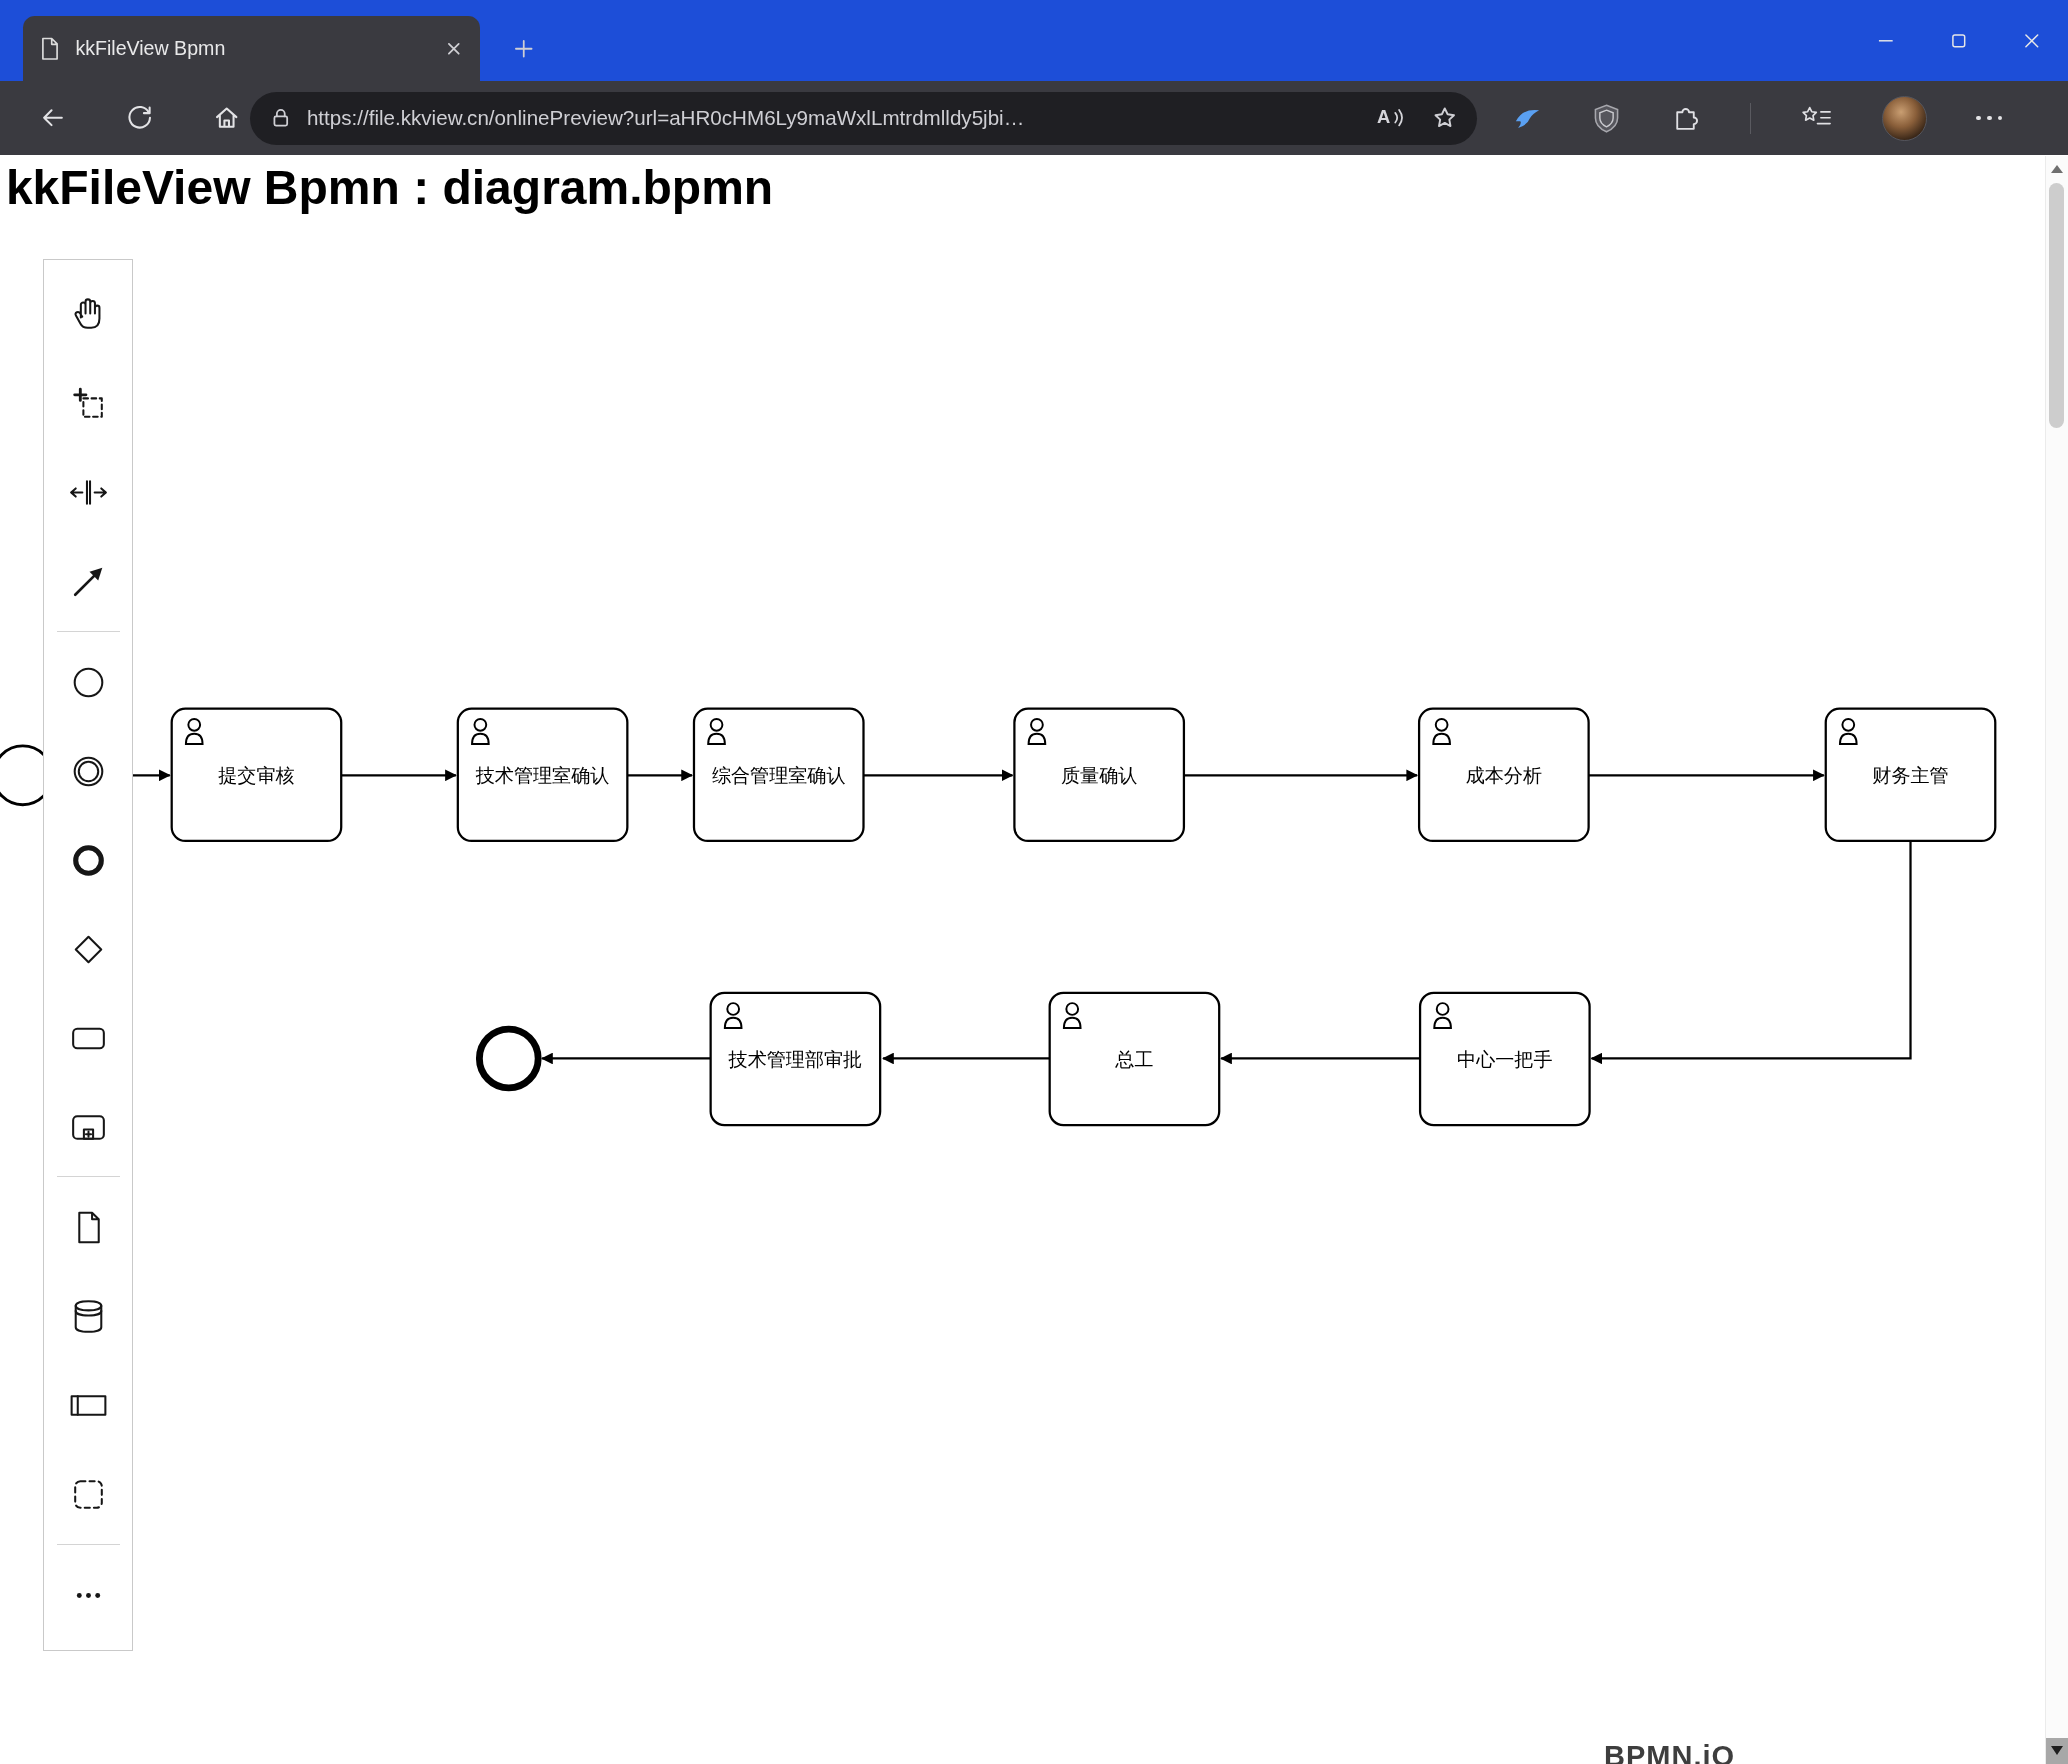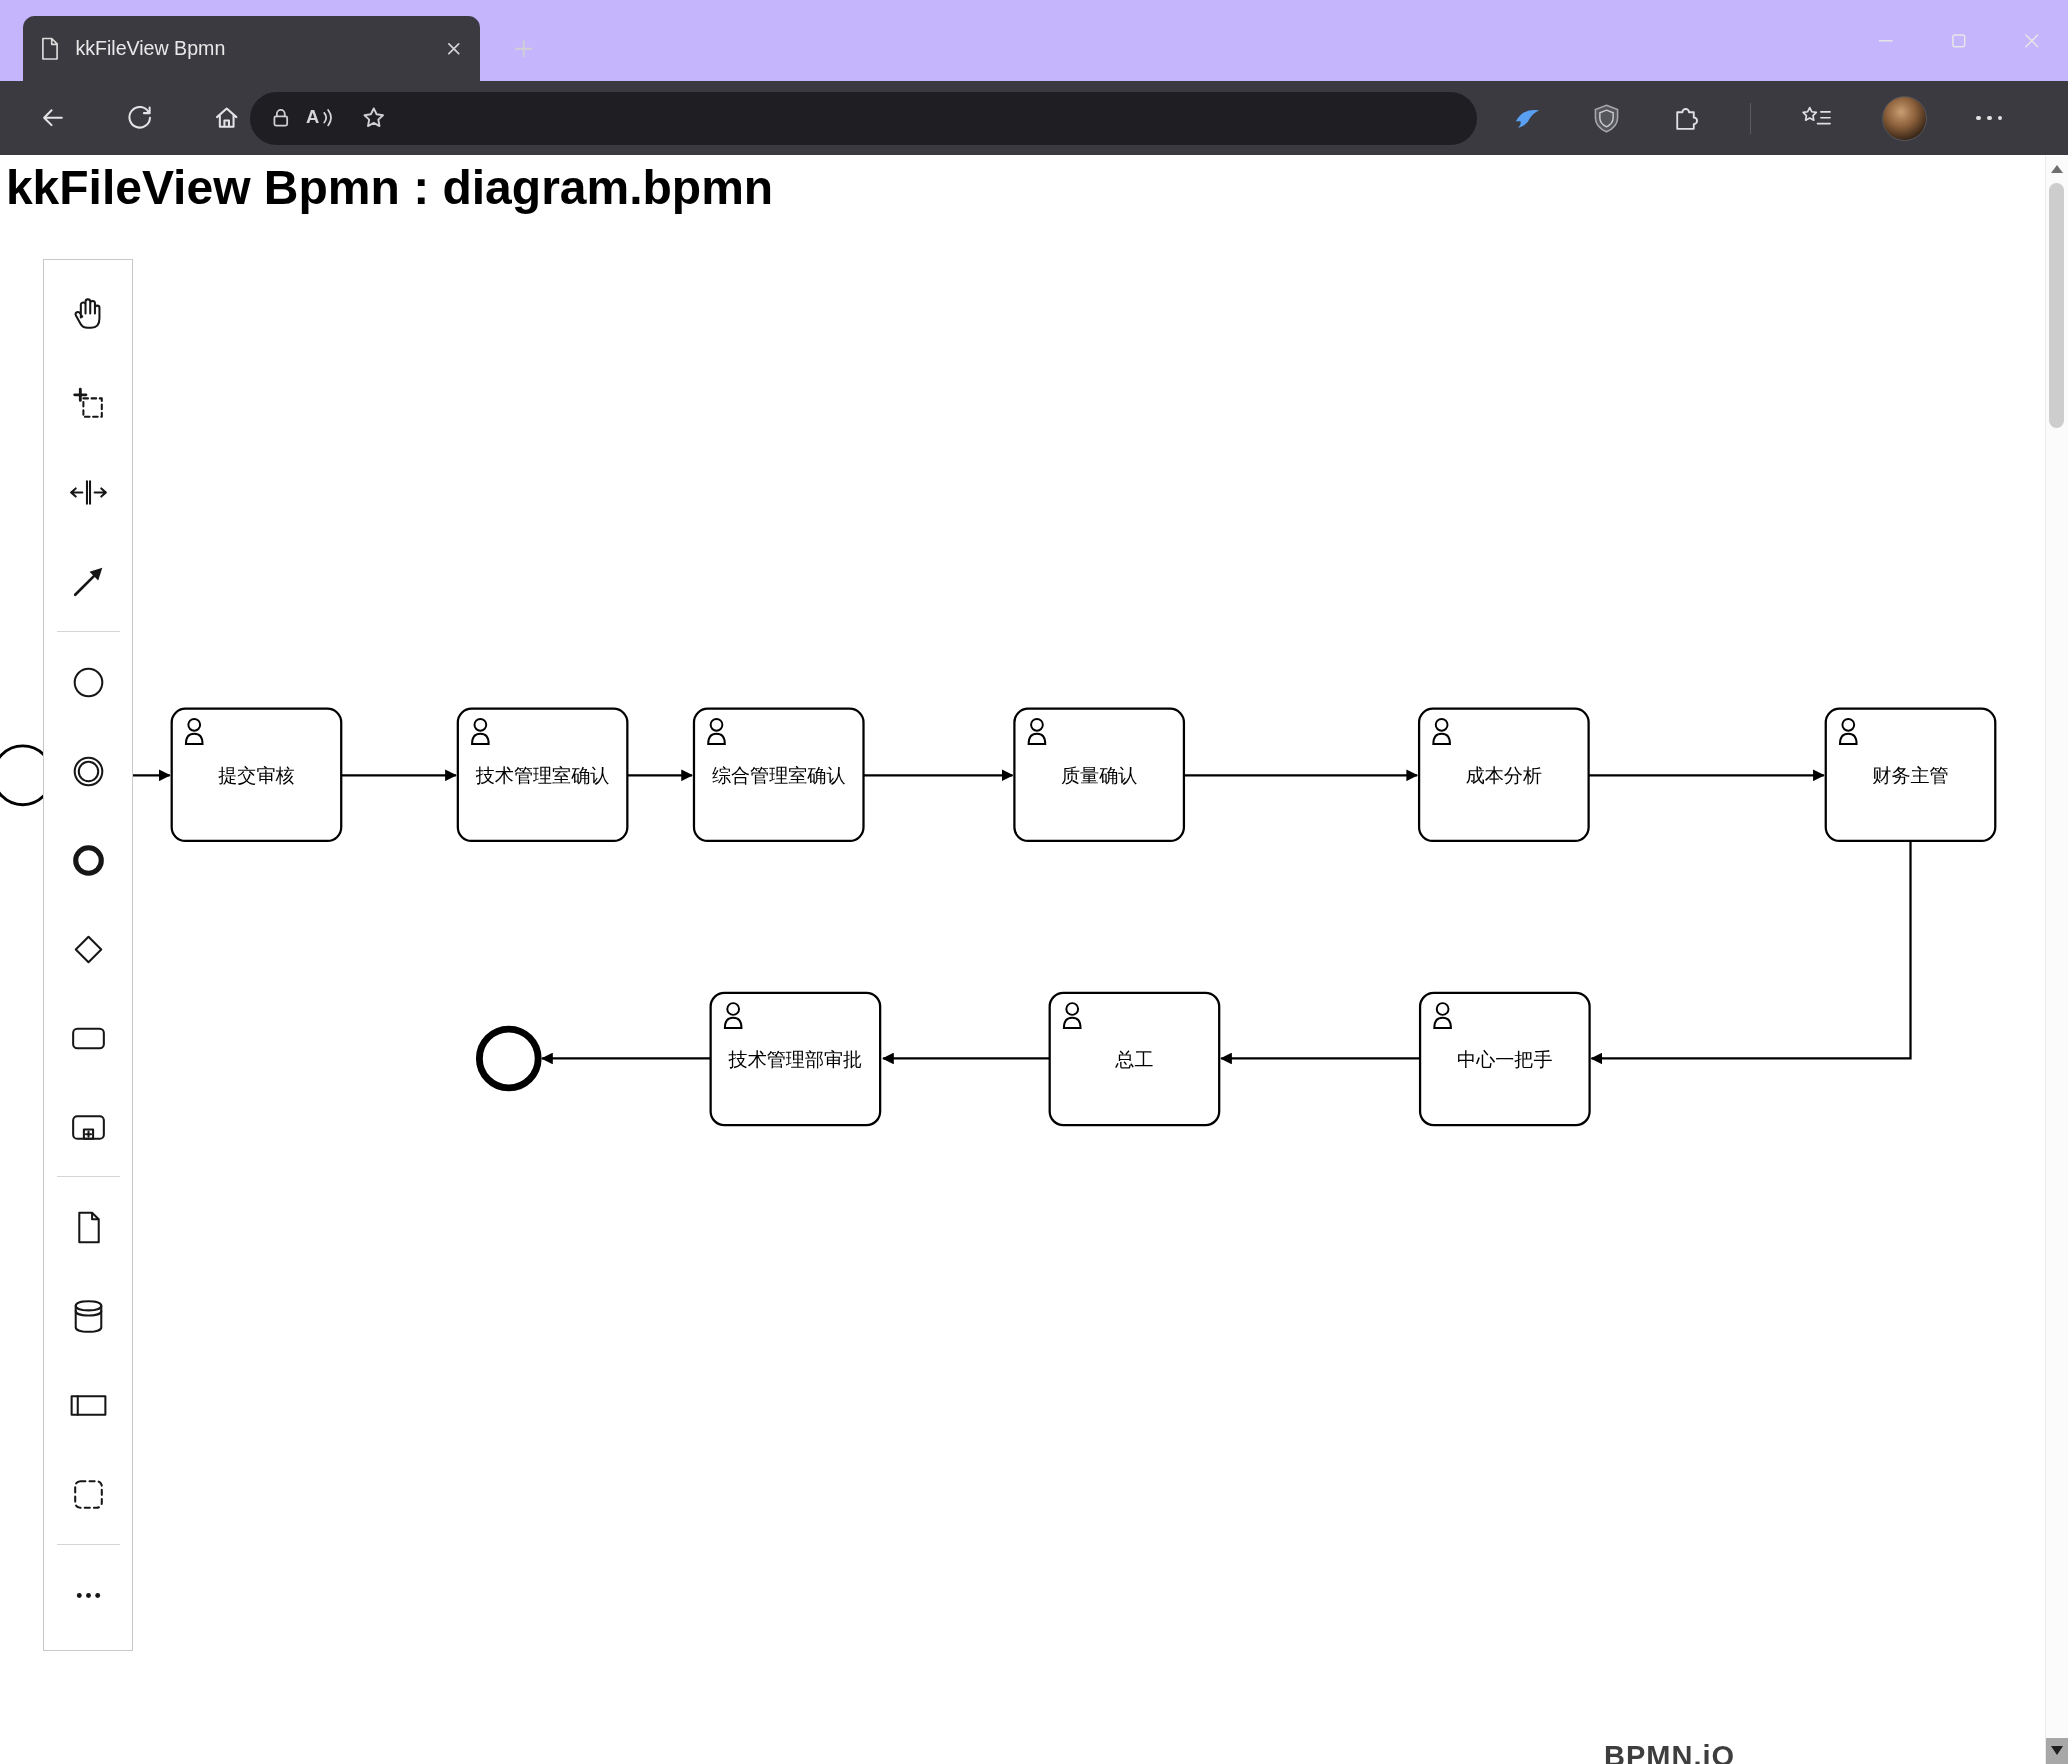--- a/index.html
+++ b/index.html
@@ -1,21 +1,21 @@
 <!DOCTYPE html>
 <html><head>
 <meta charset="utf-8">
 <style>
   html,body{margin:0;padding:0;}
   body{
     width:2068px;height:1764px;position:relative;overflow:hidden;
     background:#fff;font-family:"Liberation Sans","DejaVu Sans",sans-serif;
   }
   
-  .titlebar{position:absolute;top:0;left:0;right:0;height:81px;background:#c4b5fd;}
+  .titlebar{position:absolute;top:0;left:0;right:0;height:81px;background:#1d4ed8;}
   .tab{position:absolute;left:22.5px;bottom:0;width:457px;height:65px;background:#3a3a40;
        border-radius:11.8px 11.8px 0 0;display:flex;align-items:center;padding:0 15.7px;box-sizing:border-box;}
   .tab-title{flex:1;color:#e9e9ea;font-size:19.6px;margin-left:13.7px;white-space:nowrap;overflow:hidden;}
   .icon-btn svg,.tab svg{display:block;}
   .new-tab{position:absolute;left:504px;bottom:12.7px;width:39px;height:39px;
        display:flex;align-items:center;justify-content:center;border-radius:7.8px;}
   .win-controls{position:absolute;right:0;top:0;height:81px;display:flex;}
   .win-btn{width:73px;height:81px;display:flex;align-items:center;justify-content:center;}
 
   .navbar{position:absolute;top:81px;left:0;right:0;height:74px;background:#3a3a40;
@@ -118,20 +118,21 @@
     <svg class="chrome-stroke" width="27.4" height="27.4" viewBox="0 0 24 24">
       <path d="M3.5 11.5 L12 4 L20.5 11.5 M6 9.7 V20 H18 V9.7 M10 20 v-5.5 h4 V20"></path>
     </svg>
   </div>
 
   <div class="address">
     <svg class="addr-stroke" width="21.6" height="21.6" viewBox="0 0 22 22">
       <rect x="4.5" y="9.5" width="13" height="9.5" rx="1.6"></rect>
       <path d="M7 9.5 V7 a4 4 0 0 1 8 0 V9.5"></path>
     </svg>
+    <span class="url">https://file.kkview.cn/onlinePreview?url=aHR0cHM6Ly9maWxlLmtrdmlldy5jbi…</span>
     <div class="addr-actions">
       <svg width="29" height="27.4" viewBox="0 0 30 28">
         <text x="3" y="20" font-size="19" fill="#d5d5da" font-weight="bold">A</text>
         <path d="M22 9 q4 5 0 10 M26 6 q6 8 0 16" fill="none" stroke="#d5d5da" stroke-width="1.8" stroke-linecap="round"></path>
       </svg>
       <svg class="addr-stroke" width="25.5" height="25.5" viewBox="0 0 24 24">
         <path d="M12 3.2 l2.7 5.5 6 .9 -4.4 4.2 1.1 6 -5.4-2.9 -5.4 2.9 1.1-6 L3.3 9.6 l6-.9 Z"></path>
       </svg>
     </div>
   </div>

